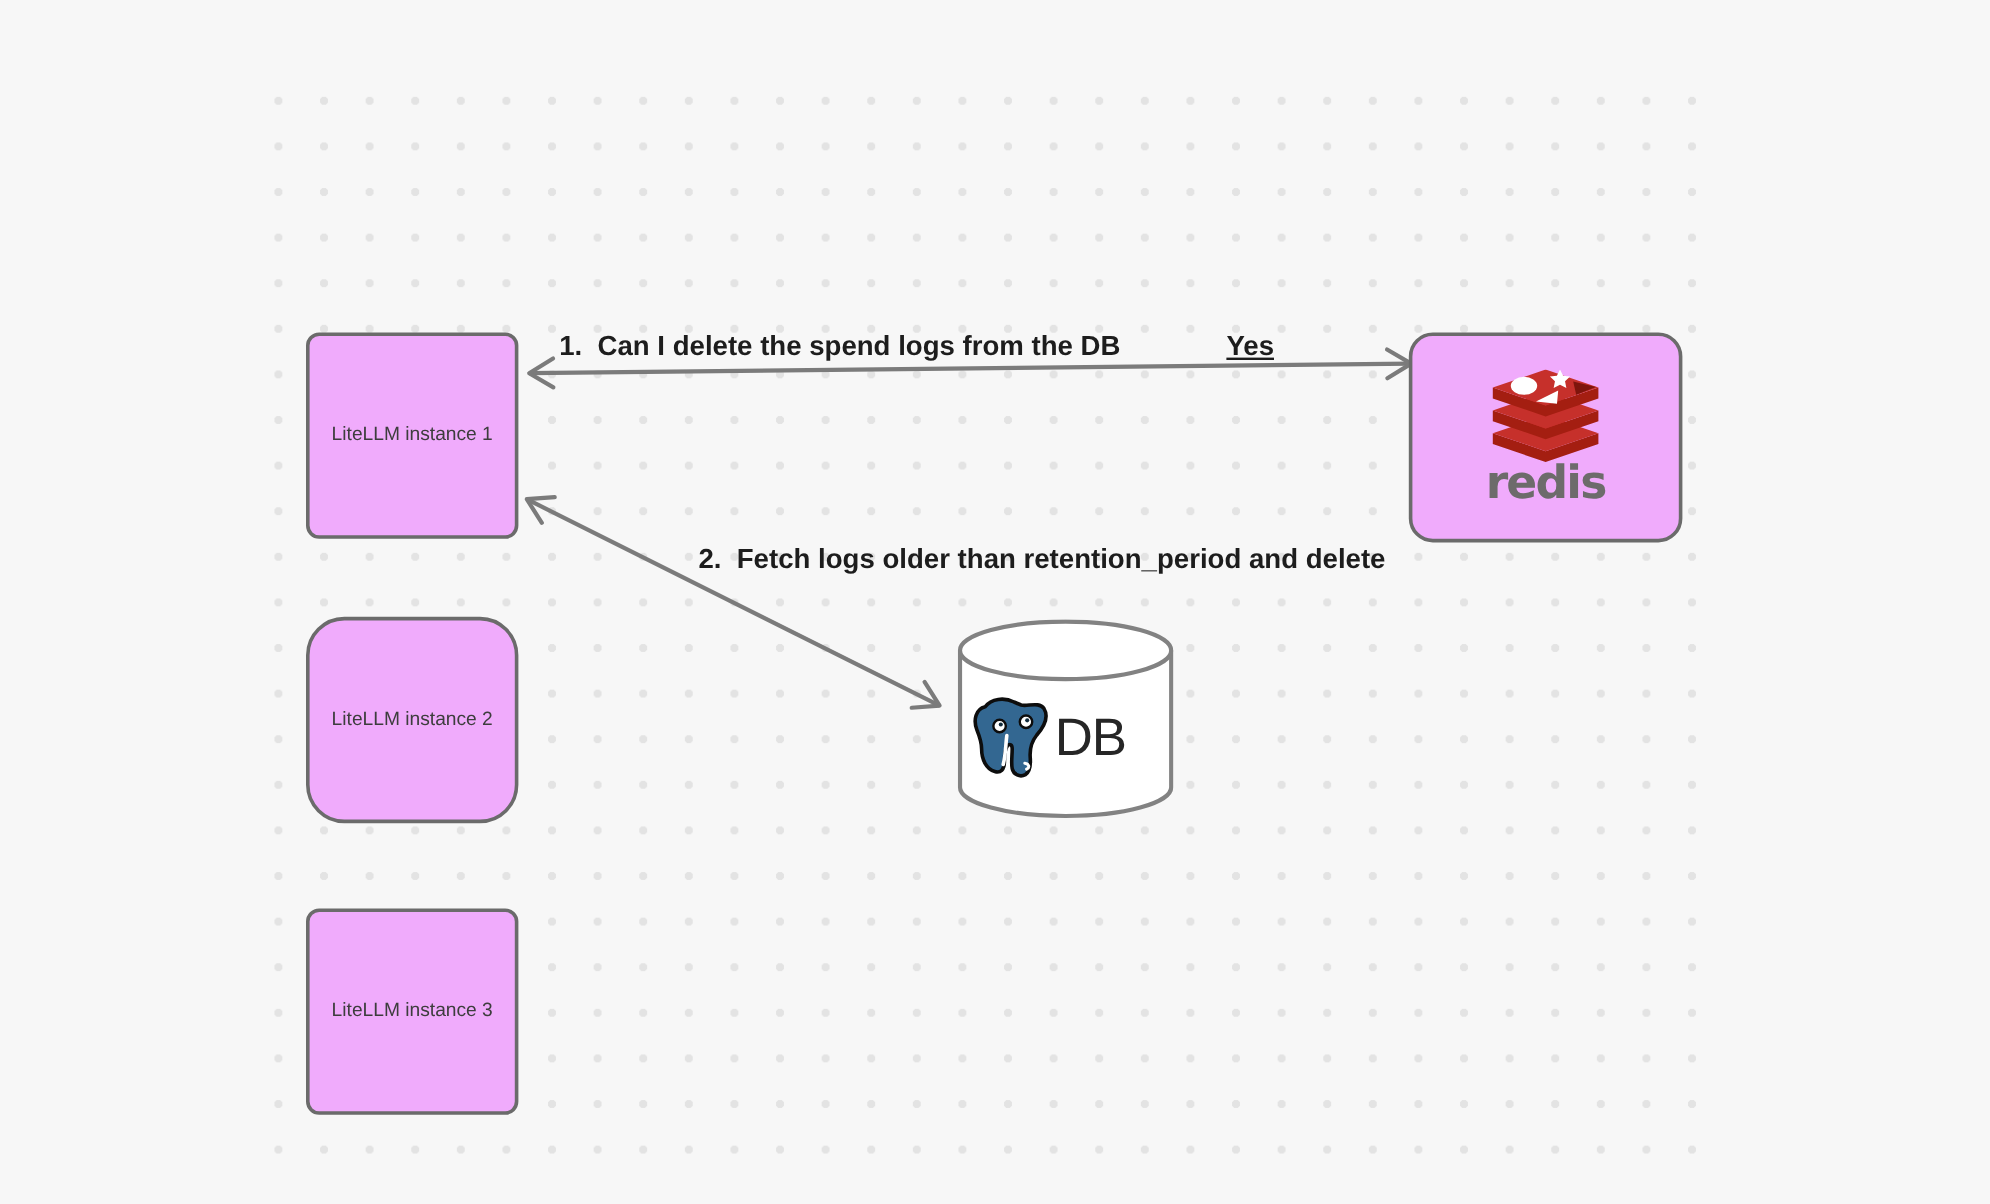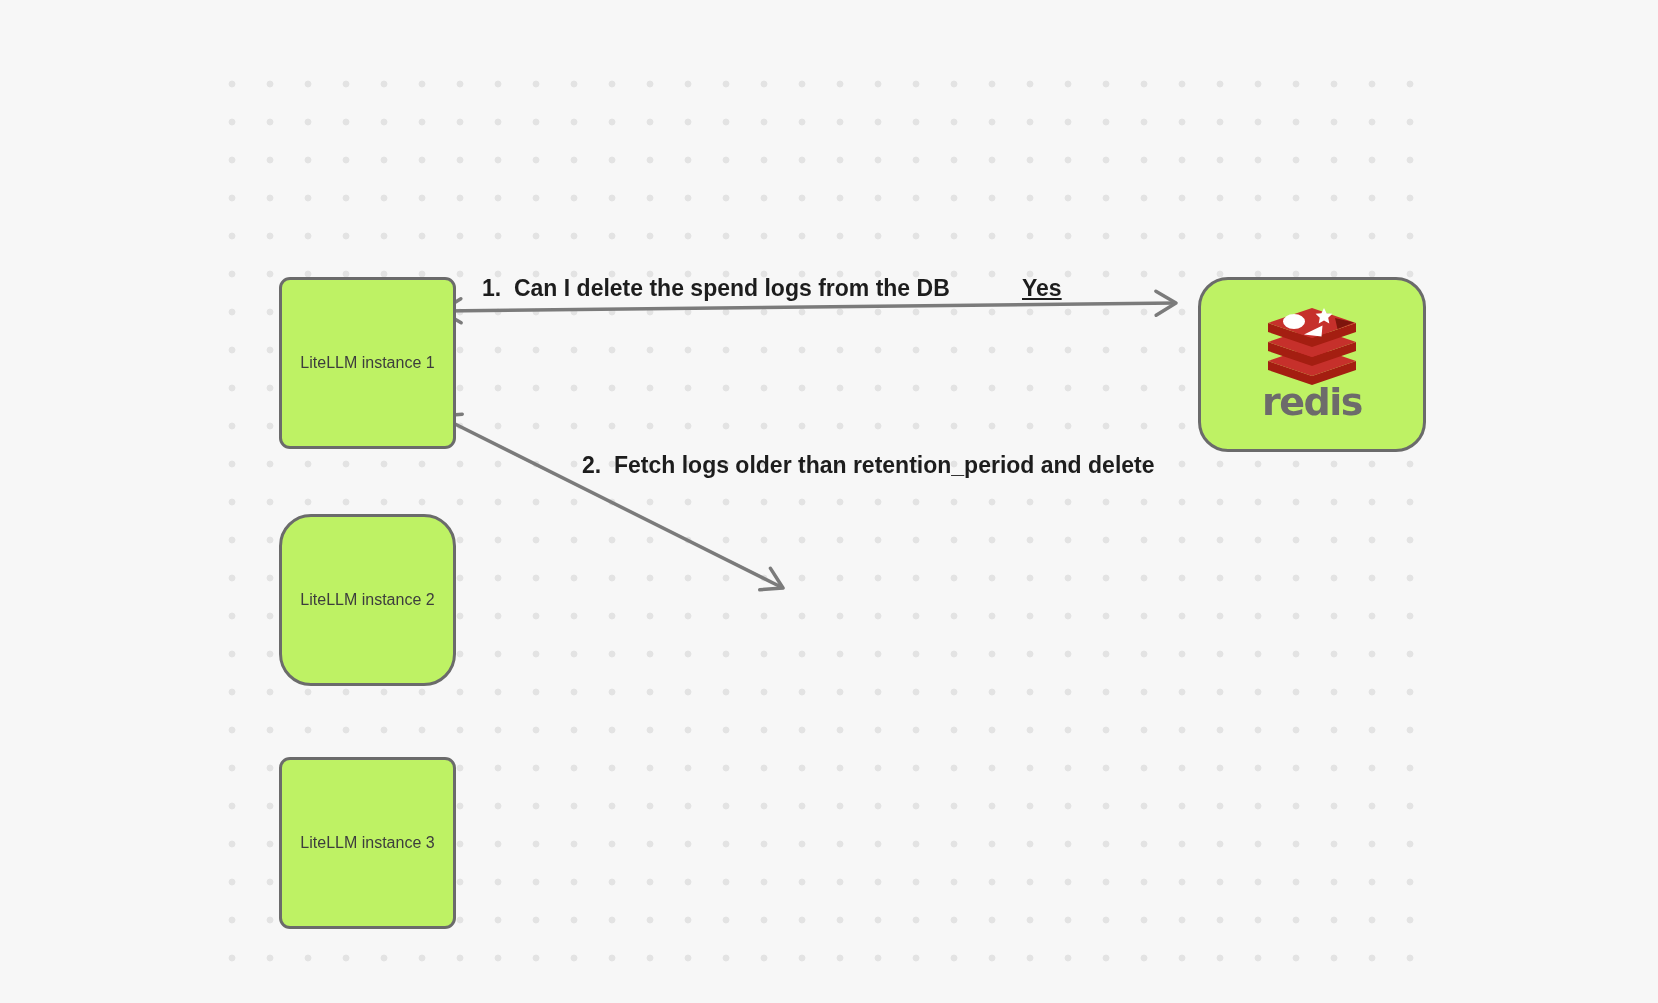--- a/index.html
+++ b/index.html
@@ -10,48 +10,48 @@
   *{box-sizing:border-box; margin:0; padding:0;}
   html,body{width:1658px; height:1003px; overflow:hidden;}
   body{font-family:"Liberation Sans", sans-serif; background:var(--background);}
   .canvas{position:relative; width:1658px; height:1003px; background:var(--background);}
   .dot-grid{
     position:absolute; left:213px; top:65px; width:1218px; height:913px;
     background-image:radial-gradient(circle, var(--dot) 3.2px, transparent 3.7px);
     background-size:38px 38px; z-index:0;
   }
   .edges-layer{position:absolute; left:0; top:0; width:1658px; height:1003px; z-index:1;}
-  .node{position:absolute; background:#bef264; border:3.5px solid var(--shape-border); z-index:2;margin-left:24px;}
+  .node{position:absolute; background:#f0abfc; border:3.5px solid var(--shape-border); z-index:2;}
   .instance-box{
     width:177px; height:172px; left:255px; border-radius:11px;
     display:flex; align-items:center; justify-content:center;
     color:var(--node-text); font-size:16px; text-align:center;
   }
   #inst1{top:277px;} #inst2{top:514px;border-radius:32px;} #inst3{top:757px;}
   .redis-node{
-    left:1174px; top:277px; width:228px; height:175px; border-radius:30px;
+    left:1174px; top:277px; width:228px; height:175px; border-radius:20px;
     display:flex; flex-direction:column; align-items:center; justify-content:center;
   }
   .redis-word{
     font-family:"DejaVu Sans", sans-serif; font-weight:bold; font-size:38px;
     letter-spacing:-1.5px; color:var(--redis-wordmark); line-height:1; margin-top:-3px;
   }
   .db-node{position:absolute; left:798px; top:516px; width:180px; height:166px; z-index:2;}
   .db-node .cyl-svg{position:absolute; left:0; top:0;}
   .cyl-content{
     position:absolute; left:12px; top:64px; display:flex; align-items:center; z-index:3;
   }
   .db-label{
     font-size:44px; color:var(--db-text); line-height:70px; margin-left:-3px; letter-spacing:-1px;
   }
   .edge-label{
     position:absolute; z-index:3; font-weight:bold; font-size:23px; line-height:28px;
     color:var(--label-text); white-space:pre;
   }
-  #edge-label-1{left:482px; top:274px;}
+  #edge-label-1{left:466px; top:274px;}
   #edge-answer-yes{left:1022px; top:274px;text-decoration:underline;}
   #edge-label-2{left:582px; top:451px;}
 </style>
 </head>
 <body>
 
 <div class="canvas">
 
   <div class="dot-grid"></div>
 
@@ -96,18 +96,40 @@
         <path d="M48,0 L92,15 L48,30 L4,15 Z" fill="#c6302b"></path>
         <ellipse cx="30" cy="13.5" rx="11" ry="7.5" fill="#ffffff"></ellipse>
         <polygon fill="#ffffff" points="60,0 62.6,5.2 68.4,5.8 64.2,9.8 65.3,15.4 60,12.6 54.7,15.4 55.8,9.8 51.6,5.8 57.4,5.2"></polygon>
         <polygon fill="#ffffff" points="40,26.5 58.5,17.5 57.5,28.5"></polygon>
         <polygon fill="#7e150c" points="71,10 90,14.5 73.5,21"></polygon>
       </g>
     </svg>
     <div class="redis-word">redis</div>
   </div>
 
+  <div class="db-node">
+    <svg class="cyl-svg" width="180" height="166" viewBox="0 0 180 166">
+      <path d="M2,26 L2,140 A88,24 0 0 0 178,140 L178,26" fill="#ffffff" stroke="#828282" stroke-width="3.5"></path>
+      <ellipse cx="90" cy="26" rx="88" ry="24" fill="#ffffff" stroke="#828282" stroke-width="3.5"></ellipse>
+    </svg>
+    <div class="cyl-content">
+      <svg width="72" height="70" viewBox="0 0 72 70">
+        <path d="M35,5 C27,1 16,2 11,9 C3,11 1,20 4,28 C6,33 8,38 8,44 C8,53 12,61 19,63
+                 C24,64.5 27,61 27,55 C27,49 27.5,44 29.5,41.5 C31.5,39.5 33.5,40.5 33.5,44
+                 C33.5,50 32.5,56 33.5,60.5 C34.5,65.5 40,68 44.5,65.5 C48.5,63 49,57 48.5,51
+                 C48,43.5 50,37.5 54,32.5 C60,25.5 64,17 60,10.5 C56,4.5 46,9 41,7.5
+                 C39,6.8 37,5.8 35,5 Z" fill="#336791" stroke="#0d0d0d" stroke-width="3" stroke-linejoin="round"></path>
+        <circle cx="23" cy="25" r="5.2" fill="#ffffff" stroke="#0d0d0d" stroke-width="2"></circle>
+        <circle cx="45" cy="21.5" r="5.2" fill="#ffffff" stroke="#0d0d0d" stroke-width="2"></circle>
+        <circle cx="24" cy="23.8" r="1.7" fill="#122c3d"></circle>
+        <circle cx="46" cy="20.3" r="1.7" fill="#122c3d"></circle>
+        <path d="M29,33 C28,41 28,50 26,57" fill="none" stroke="#ffffff" stroke-width="3" stroke-linecap="round"></path>
+        <path d="M44,56 C47.5,56.5 48.5,59.5 45.5,61" fill="none" stroke="#ffffff" stroke-width="2.5" stroke-linecap="round"></path>
+      </svg>
+      <span class="db-label">DB</span>
+    </div>
+  </div>
 
   <div class="edge-label" id="edge-label-1">1.  Can I delete the spend logs from the DB</div>
   <div class="edge-label" id="edge-answer-yes">Yes</div>
   <div class="edge-label" id="edge-label-2">2.  Fetch logs older than retention_period and delete</div>
 
 </div>
 
 </body></html>

